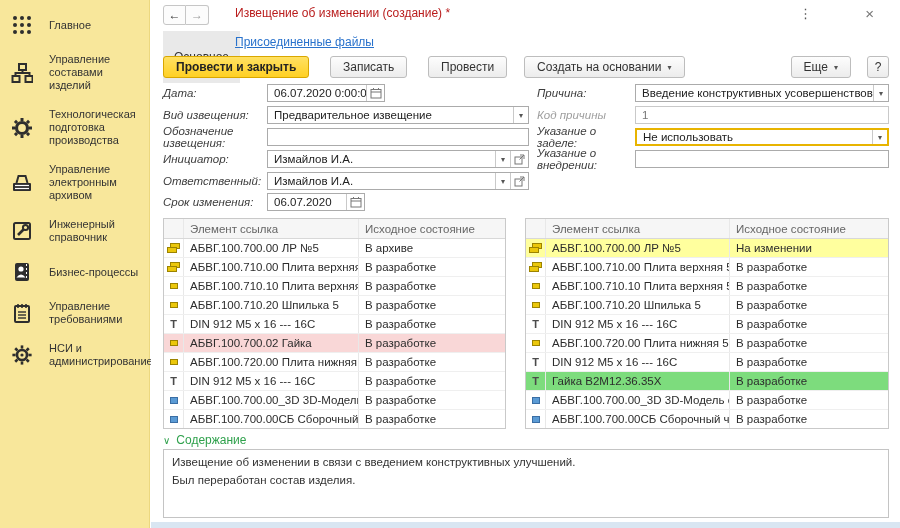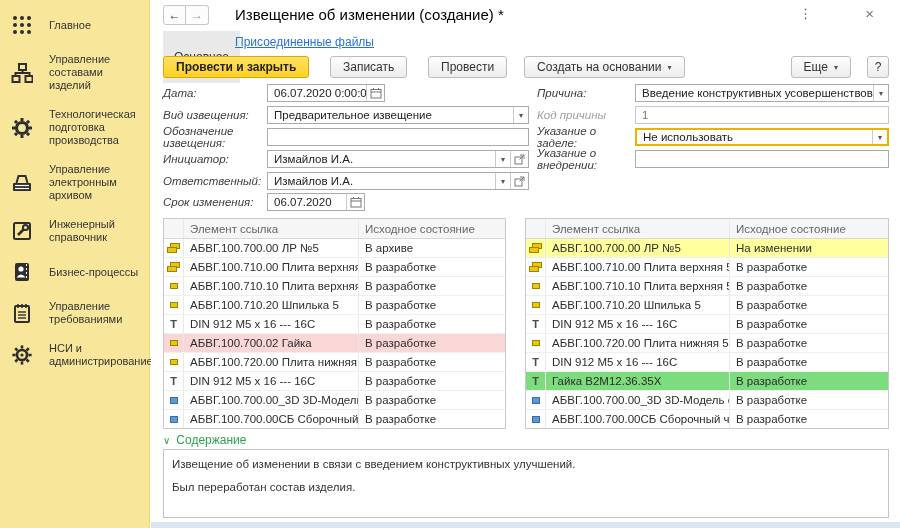--- a/index.html
+++ b/index.html
@@ -23,21 +23,21 @@
   .main { position:absolute; left:151px; top:0; width:749px; height:528px; background:#fff; }
 
   .nav-btns { position:absolute; left:12px; top:5px; display:flex; }
   .nav-btn {
     width:23px; height:20px; border:1px solid #c6c6c6; background:#fcfcfc;
     font-size:12px; display:flex; align-items:center; justify-content:center; cursor:pointer; color:#333;
   }
   .nav-btn.back { border-radius:3px 0 0 3px; }
   .nav-btn.fwd  { border-radius:0 3px 3px 0; border-left:none; color:#999; }
 
-  .page-title { position:absolute; left:84px; top:6px; font-size:15px; color:#000000; white-space:nowrap; }
+  .page-title { position:absolute; left:84px; top:6px; font-size:12px; color:#b91c1c; white-space:nowrap; }
   .kebab-btn { position:absolute; right:84px; top:4px; font-size:13px; color:#555; cursor:pointer; padding:2px 4px; }
   .close-btn { position:absolute; right:22px; top:3px; font-size:15px; color:#777; cursor:pointer; padding:2px 4px; }
 
   .tab-active {
     position:absolute; left:12px; top:31px; background:#e9e9e9; padding:19px 11px;
     font-size:12px; color:#333; cursor:pointer;
   }
   .tab-link {
     position:absolute; left:84px; top:35px; font-size:12px; color:#2972cc;
     text-decoration:underline; cursor:pointer; white-space:nowrap;
@@ -114,21 +114,21 @@
   .ic-part { width:8px; height:6px; background:#ebc70b; border:1px solid #9c8300; }
   .ic-document { width:8px; height:7px; background:#5b9bd5; border:1px solid #3a6ea5; }
   .ic-fastener { font-size:11px; font-weight:bold; color:#4a4a4a; font-style:normal; line-height:11px; }
 
   
   .section-hdr { position:absolute; left:12px; top:433px; font-size:12px; color:#2fa14c; cursor:pointer; display:flex; gap:6px; align-items:center; }
   .section-hdr .chev { font-size:10px; }
   textarea.content-box {
     position:absolute; left:12px; top:449px; width:726px; height:69px;
     border:1px solid #c4c4c4; resize:none; padding:3px 8px;
-    font-family:"Liberation Sans", sans-serif; font-size:11.5px; color:#333; line-height:23px; outline:none;
+    font-family:"Liberation Sans", sans-serif; font-size:11.5px; color:#333; line-height:18px; outline:none;
   }
   .bottom-strip { position:absolute; left:0; bottom:0; width:749px; height:6px; background:#d9e6f2; }
 
   svg.mini { display:block; }
 </style>
 </head>
 <body>
 
 <div class="sidebar">
     <div class="sb-item">

